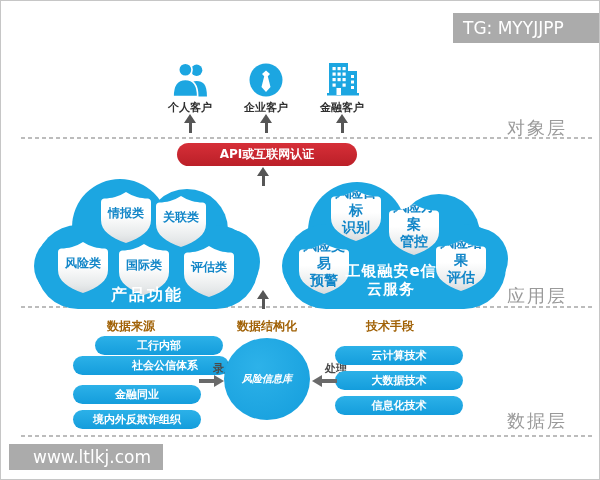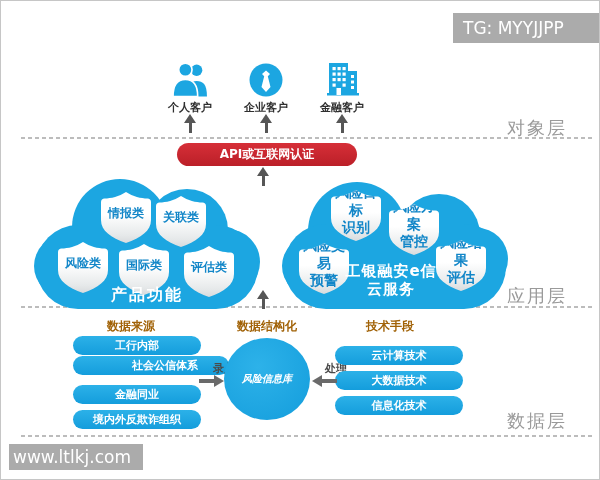--- a/index.html
+++ b/index.html
@@ -4,21 +4,21 @@
 <style>
   html,body{margin:0;padding:0;background:#fff;}
   #canvas{position:relative;width:600px;height:480px;box-sizing:border-box;
     border:1px solid #c6c6c6;background:#fff;overflow:hidden;
     font-family:"DejaVu Sans","Liberation Sans",sans-serif;}
 
   
   .wm{position:absolute;background:#ababab;color:#fff;font-size:17px;
     display:flex;align-items:center;}
   #wm-top{left:452px;top:12px;width:145px;height:30px;padding-left:10px;}
-  #wm-bottom{left:8px;top:443px;width:130px;height:26px;padding-left:4px;}
+  #wm-bottom{left:8px;top:443px;width:130px;height:26px;padding-left:24px;}
 
   
   .dash{position:absolute;left:20px;width:572px;height:2px;z-index:0;
     background:repeating-linear-gradient(90deg,#bcbcbc 0 4px,transparent 4px 7px);}
   #dash1{top:136px;} #dash2{top:305px;} #dash3{top:434px;}
 
   .layer-label{position:absolute;left:506px;font-size:18px;color:#9a9a9a;
     letter-spacing:2px;z-index:1;}
   #ll-object{top:115px;} #ll-app{top:283px;} #ll-data{top:408px;}
 
@@ -95,21 +95,21 @@
 
   
   .sec-header{position:absolute;top:317px;width:90px;text-align:center;
     font-size:12px;font-weight:bold;color:#a16207;z-index:1;}
   #hdr-source{left:85px;} #hdr-struct{left:221px;} #hdr-tech{left:344px;}
 
   .pill{position:absolute;width:128px;height:19px;border-radius:10px;
     background:linear-gradient(180deg,#2cb1e8,#149ddc);color:#fff;font-size:11px;
     font-weight:bold;text-align:center;line-height:19px;z-index:1;}
   .pill.src{left:72px;} .pill.tech{left:334px;}
-  #sp1{top:335px;} #sp2{top:355px;padding-left:28px;} #sp3{top:384px;} #sp4{top:409px;}
+  #sp1{top:335px;margin-left:22px;} #sp2{top:355px;padding-left:28px;} #sp3{top:384px;} #sp4{top:409px;}
   #tp1{top:345px;} #tp2{top:370px;} #tp3{top:395px;}
 
   .io-label{position:absolute;width:36px;text-align:center;font-size:11px;
     font-weight:bold;color:#4a4a4a;z-index:1;margin-left:12px;}
   #lbl-in{left:193px;top:360px;} #lbl-proc{left:305px;top:360px;}
 
   #db-circle{position:absolute;left:223px;top:337px;width:86px;height:82px;
     border-radius:50%;background:radial-gradient(circle at 40% 35%,#2db2e9,#149ddc);
     color:#fff;font-size:10px;font-weight:bold;display:flex;align-items:center;
     justify-content:center;z-index:1;font-style:italic;}

